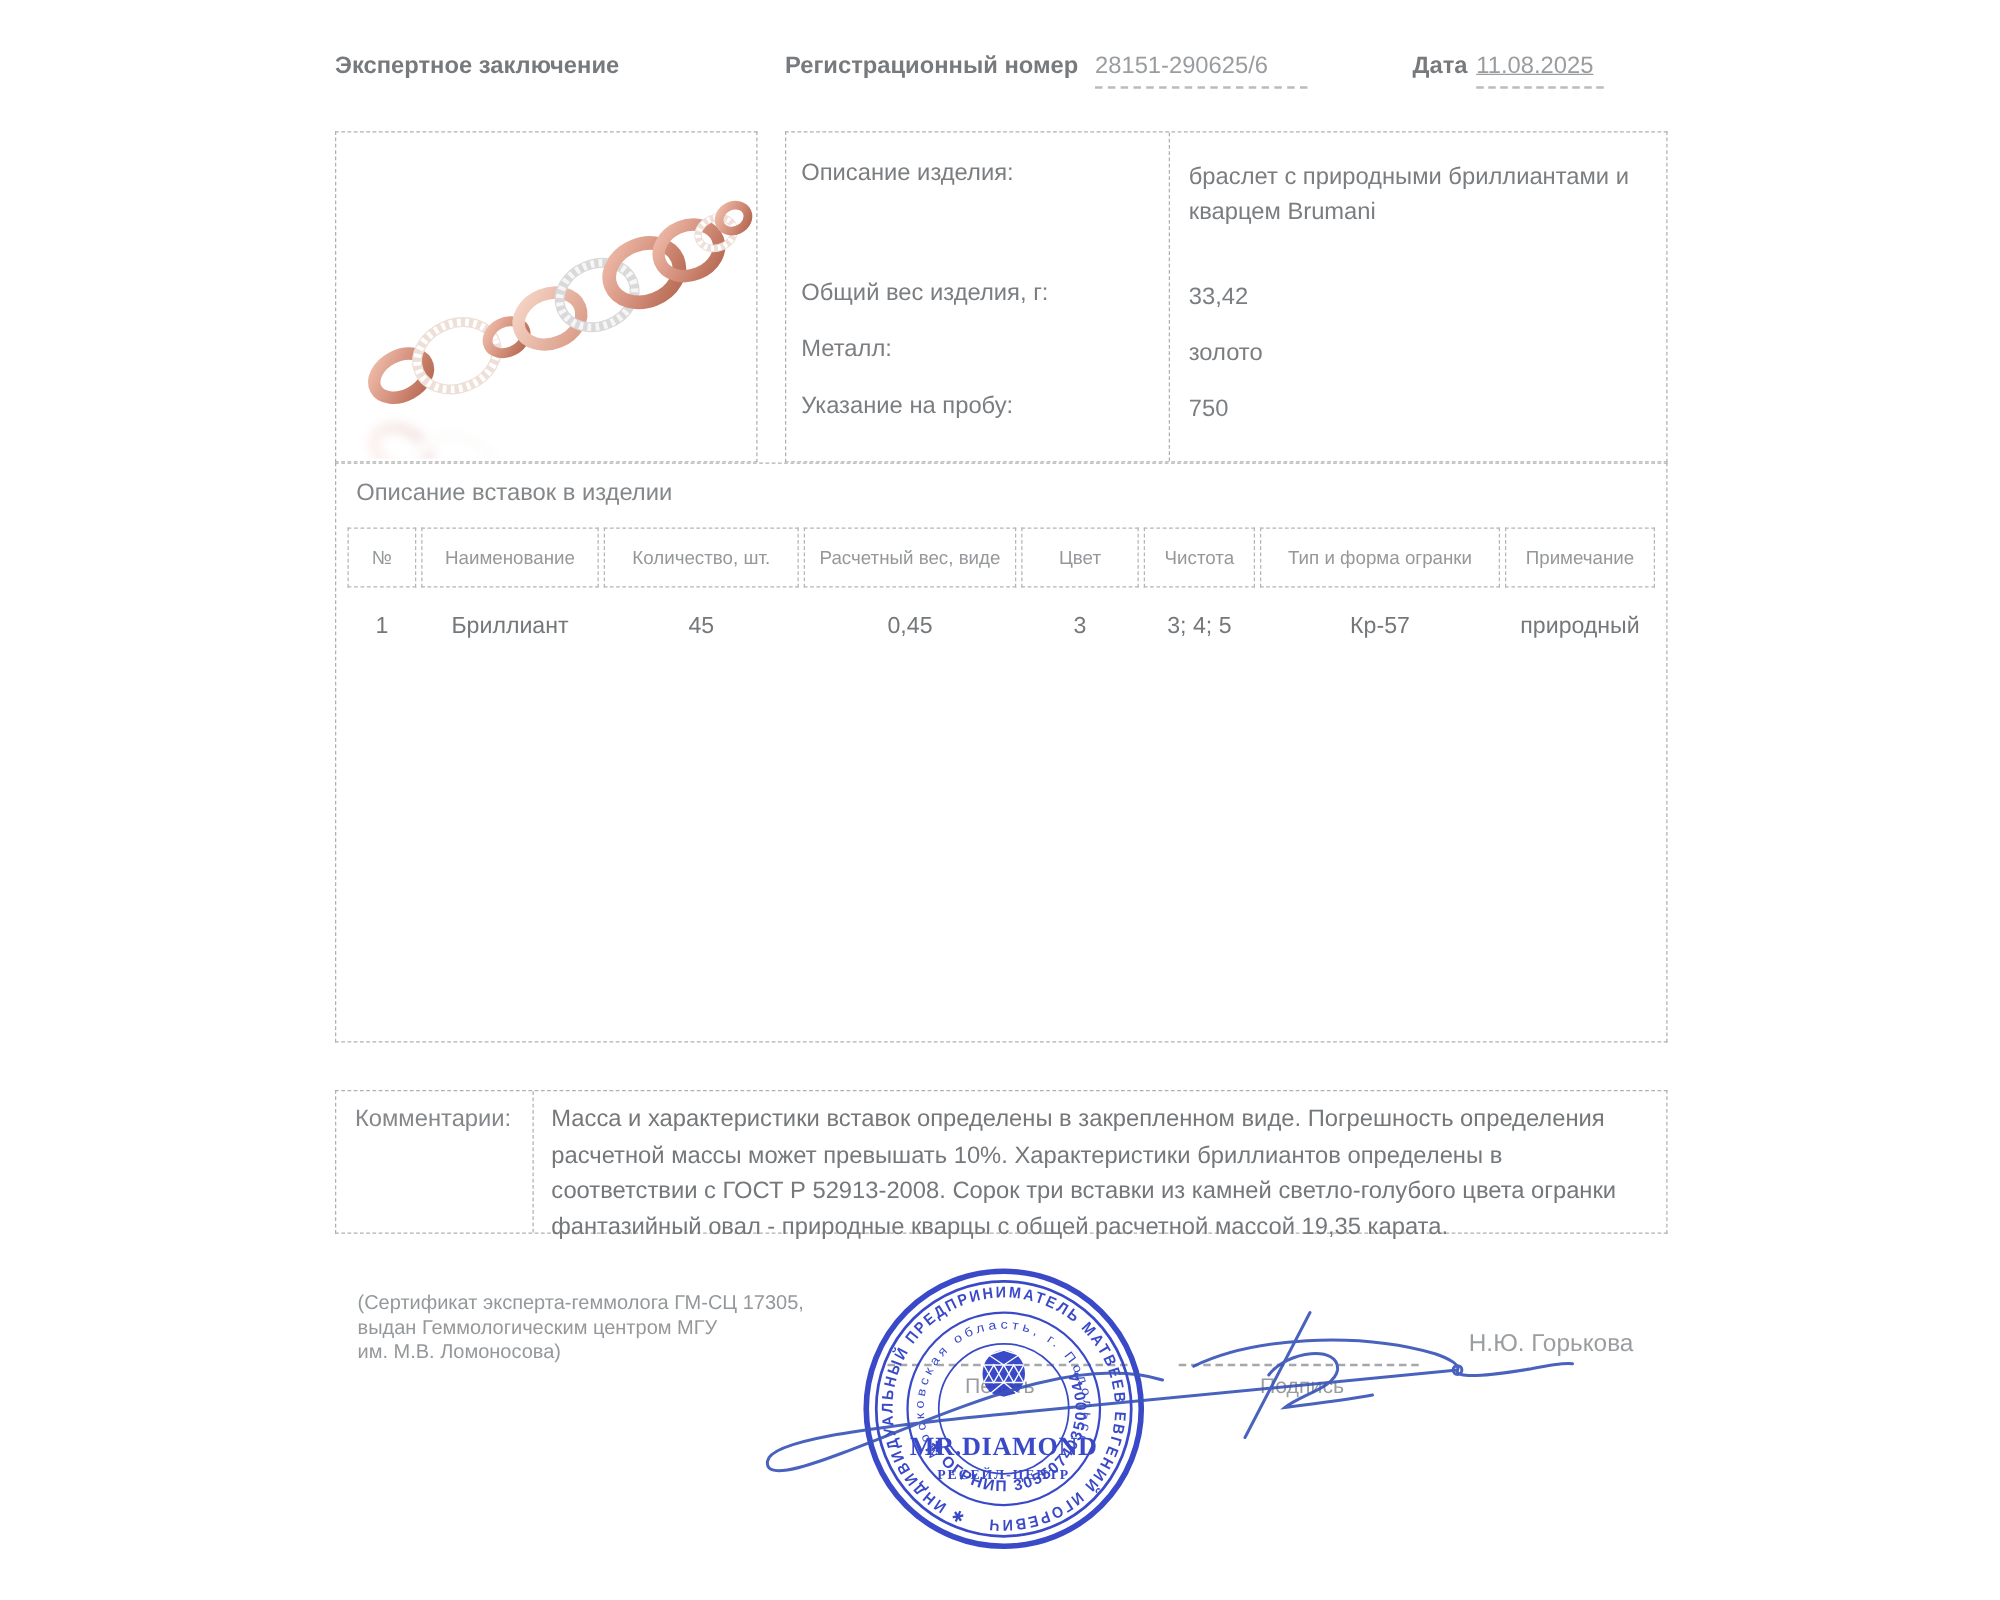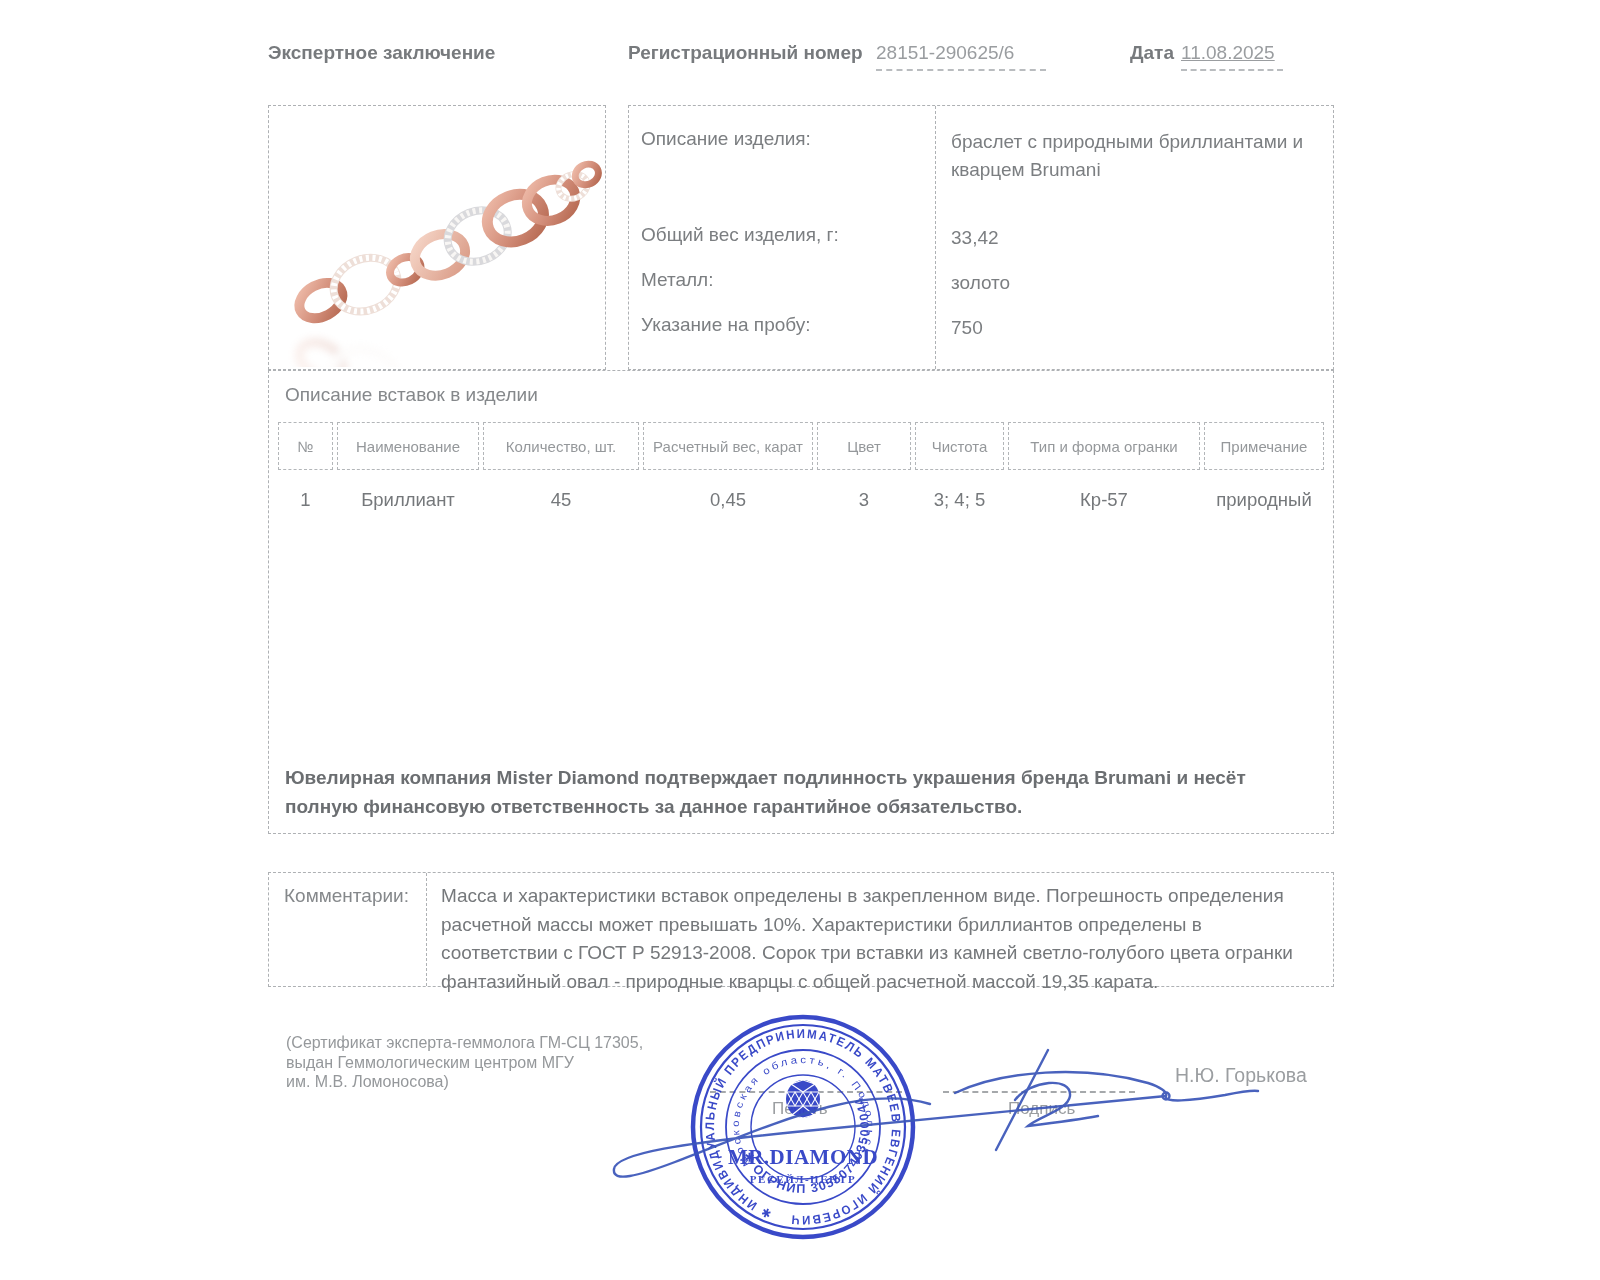--- a/index.html
+++ b/index.html
@@ -128,37 +128,36 @@
       <span class="dvalue">750</span>
     </div>
   </div>
 
   <div class="dbox table-box">
     <div class="tbl-title">Описание вставок в изделии</div>
     <div class="thead">
       <div class="hc c0">№</div>
       <div class="hc c1">Наименование</div>
       <div class="hc c2">Количество, шт.</div>
-      <div class="hc c3">Расчетный вес, карат</div>
+      <div class="hc c3">Расчетный вес, виде</div>
       <div class="hc c4">Цвет</div>
       <div class="hc c5">Чистота</div>
       <div class="hc c6">Тип и форма огранки</div>
       <div class="hc c7">Примечание</div>
     </div>
     <div class="trow">
       <div class="tc c0">1</div>
       <div class="tc c1">Бриллиант</div>
       <div class="tc c2">45</div>
       <div class="tc c3">0,45</div>
       <div class="tc c4">3</div>
       <div class="tc c5">3; 4; 5</div>
       <div class="tc c6">Кр-57</div>
       <div class="tc c7">природный</div>
     </div>
-    <div class="statement">Ювелирная компания Mister Diamond подтверждает подлинность украшения бренда Brumani и несёт полную финансовую ответственность за данное гарантийное обязательство.</div>
   </div>
 
   <div class="dbox comments-box">
     <div class="comments-label">Комментарии:</div>
     <div class="comments-divider"></div>
     <div class="comments-text">Масса и характеристики вставок определены в закрепленном виде. Погрешность определения расчетной массы может превышать 10%. Характеристики бриллиантов определены в соответствии с ГОСТ Р 52913-2008. Сорок три вставки из камней светло-голубого цвета огранки фантазийный овал - природные кварцы с общей расчетной массой 19,35 карата.</div>
   </div>
 
   <div class="expert-block">
     <div class="expert-cert">

